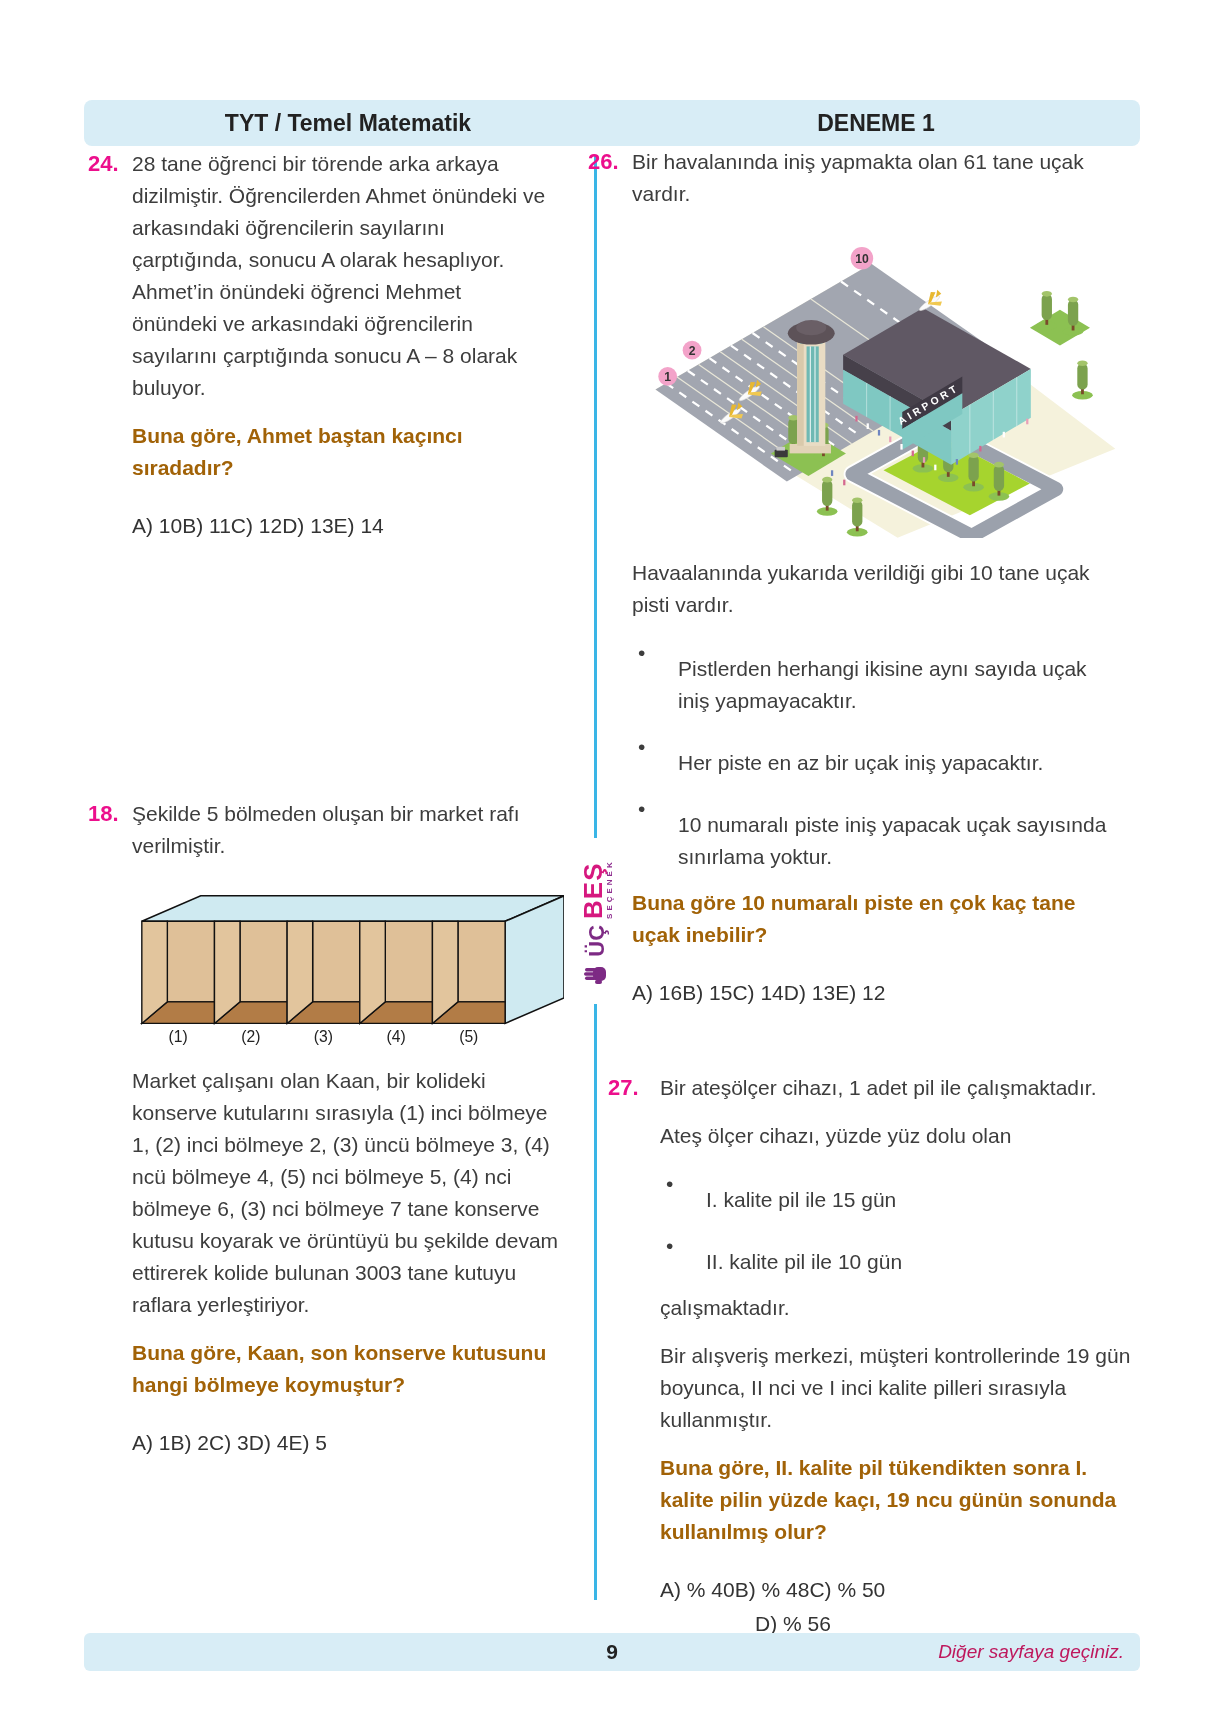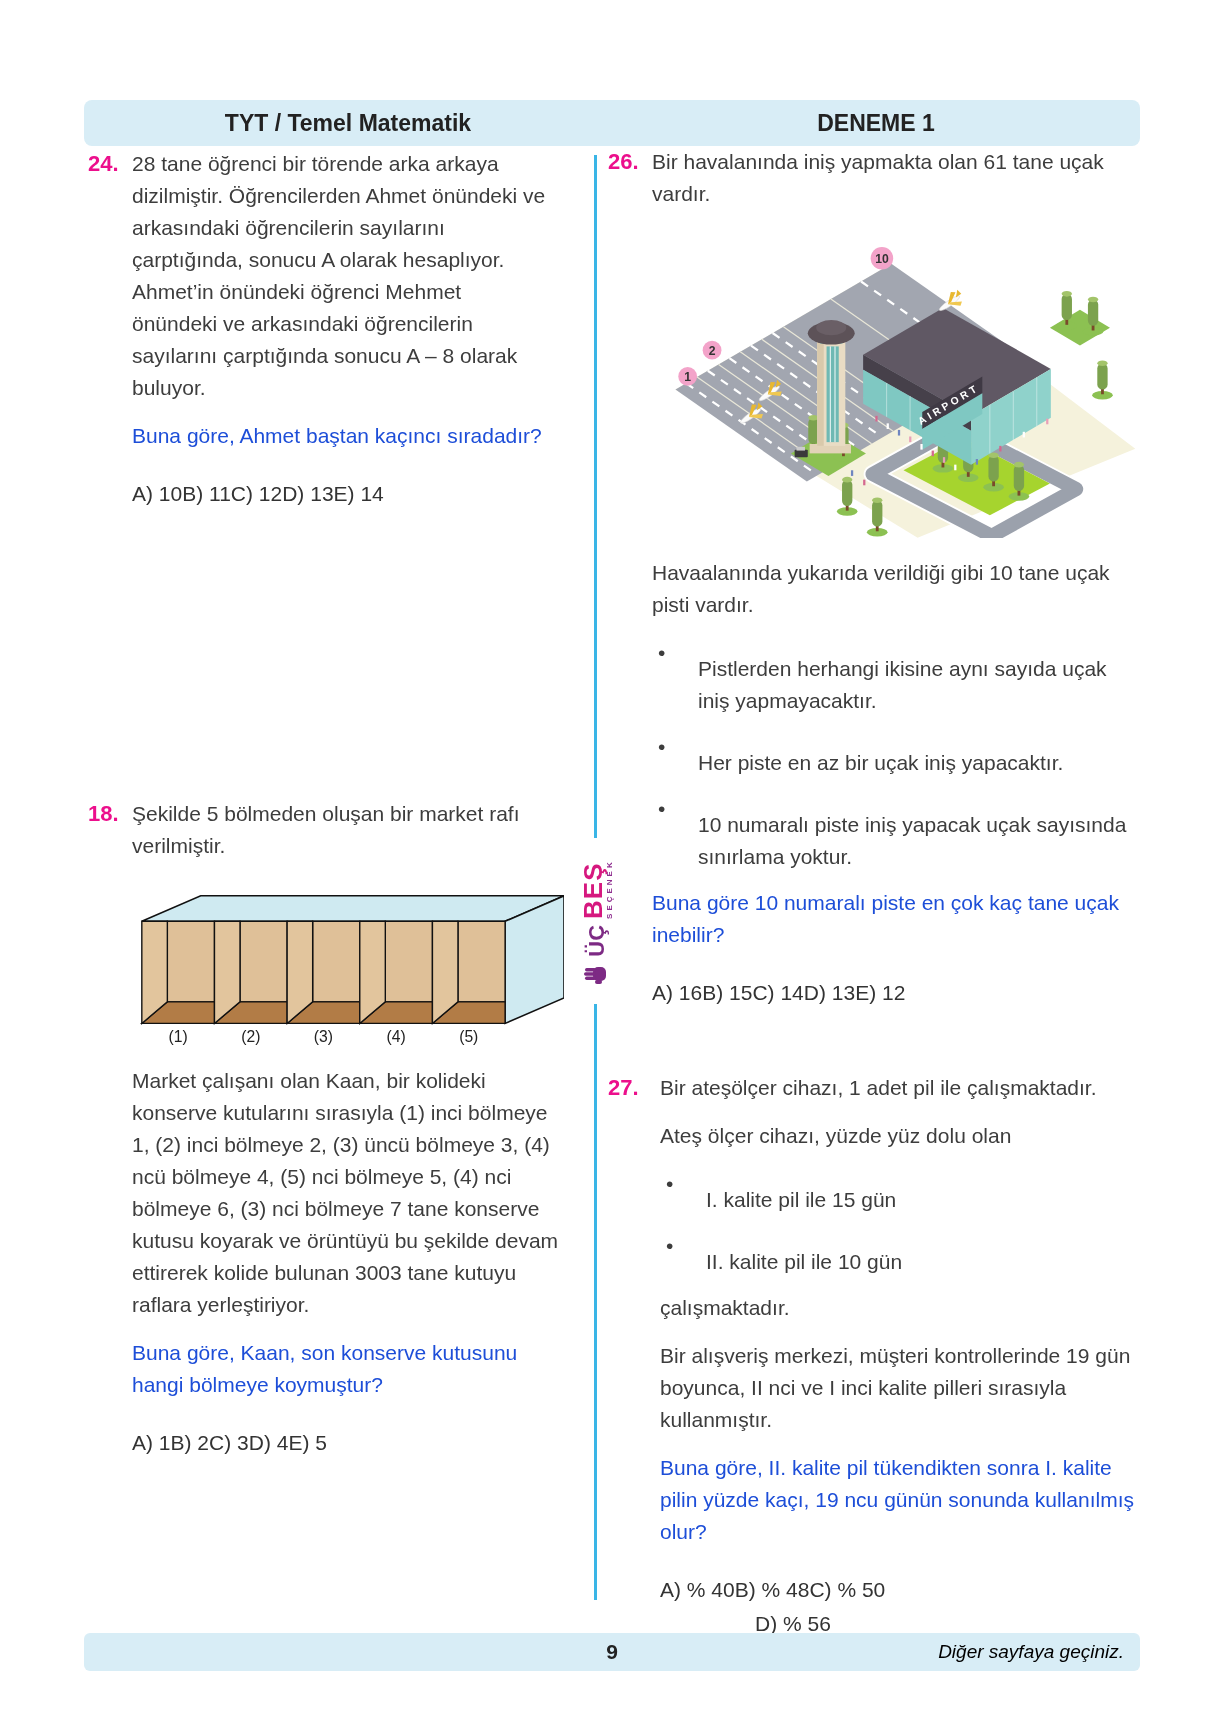--- a/index.html
+++ b/index.html
@@ -14,21 +14,21 @@
   .bar.header{top:100px;}
   .bar .half{width:50%;text-align:center;font-size:23px;font-weight:bold;color:#222;}
   .vdivider{position:absolute;left:594px;width:3px;background:#3ab5e6;}
   .seg1{top:155px;height:683px;}
   .seg2{top:1004px;height:596px;}
 
   .question{position:absolute;display:flex;}
   .qnum{font-size:22px;font-weight:bold;color:#ec0f8c;width:44px;flex:none;line-height:32px;}
   .qbody{flex:1;font-size:21px;line-height:32px;}
   .qbody p{margin:0 0 16px 0;}
-  .qtext-bold{font-weight:normal;color:#1d4ed8;margin:4px 0 14px 0;}
+  .qtext-bold{font-weight:bold;color:#a16207;margin:4px 0 14px 0;}
   .options{display:flex;justify-content:flex-start;margin-top:26px;font-size:21px;color:#333;}
   .options.row2{justify-content:flex-start;padding-left:95px;margin-top:2px;flex-direction:column;}
   .options.row2 span{margin-right:125px;}
   .bullet{display:flex;margin:0 0 14px 0;}
   .bullet .mark{width:40px;flex:none;padding-left:6px;}
   .bullet .btxt{flex:1;margin-top:16px;}
   .figure{margin:12px 0 10px 0;}
 
   
   .logo-wrap{position:absolute;left:574px;top:842px;width:46px;height:160px;}
@@ -36,21 +36,21 @@
     width:160px;height:46px;transform:rotate(-90deg) translateX(-160px);transform-origin:top left;
     display:flex;align-items:center;gap:6px;justify-content:center;
   }
   .logo-prefix{font-size:22px;font-weight:bold;color:#7d2a84;}
   .logo-col{display:flex;flex-direction:column;align-items:flex-start;line-height:1;}
   .logo-big{font-size:26px;font-weight:bold;color:#d6187f;letter-spacing:1px;}
   .logo-small{font-size:8px;font-weight:bold;color:#8e2c8e;letter-spacing:3px;}
 
   .bar.footer{top:1633px;height:38px;border-radius:6px;}
   .footer-page{position:absolute;left:0;width:100%;text-align:center;font-size:21px;font-weight:bold;color:#222;}
-  .footer-note{position:absolute;right:16px;font-style:italic;font-size:19px;color:#000000;}
+  .footer-note{position:absolute;right:16px;font-style:italic;font-size:19px;color:#be185d;}
 </style>
 </head>
 <body>
 
 <div class="page">
 
   <div class="bar header">
     <div class="half">TYT / Temel Matematik</div>
     <div class="half">DENEME 1</div>
   </div>
@@ -138,21 +138,21 @@
       <div class="options">
         <span>A) 1</span>
         <span>B) 2</span>
         <span>C) 3</span>
         <span>D) 4</span>
         <span>E) 5</span>
       </div>
     </div>
   </div>
 
-  <div class="question" style="left:608px;top:146px;width:534px;">
+  <div class="question" style="left:588px;top:146px;width:534px;">
     <div class="qnum">26.</div>
     <div class="qbody">
       <p style="margin-bottom:6px;">Bir havalanında iniş yapmakta olan 61 tane uçak vardır.</p>
 
       
       <svg class="figure" width="488" height="310" viewBox="0 0 520 330">
         <defs>
           <g id="plane">
             <ellipse cx="0" cy="0" rx="13" ry="3" fill="#fbfbfb" stroke="#d8d8d8" stroke-width="0.6"></ellipse>
             <polygon points="-2,0 8,-9 12,-6 2,0" fill="#e8b830"></polygon>

